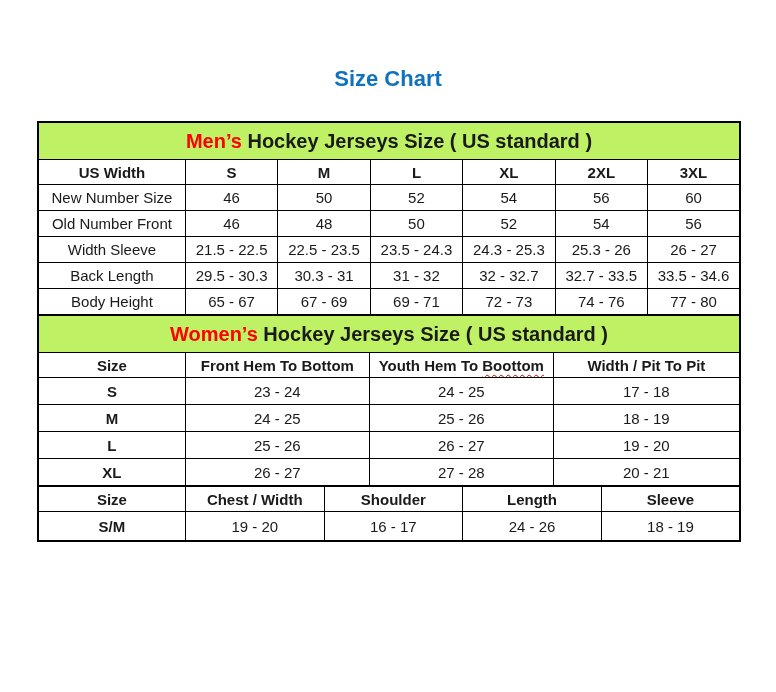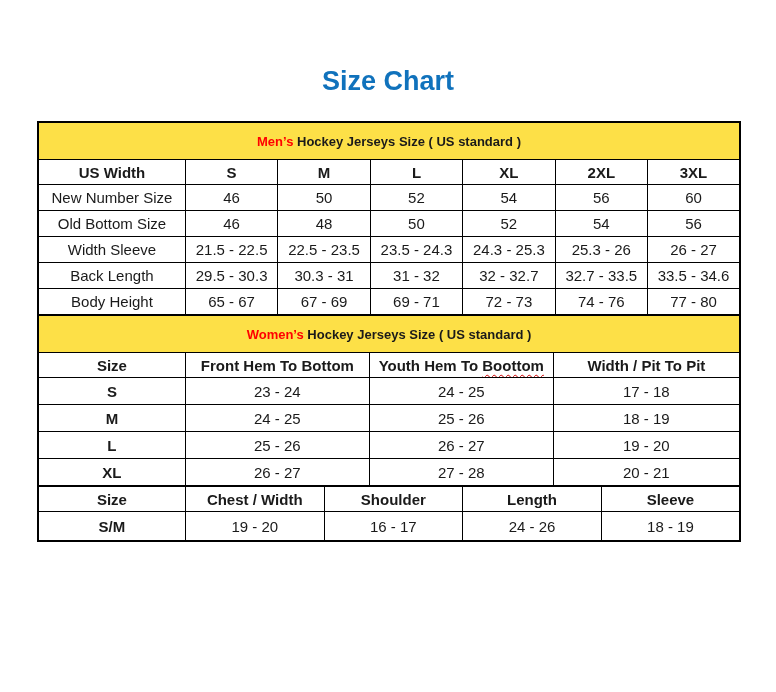--- a/index.html
+++ b/index.html
@@ -16,21 +16,21 @@
     background: #ffffff;
     overflow: hidden;
   }
   .page-title {
     position: absolute;
     top: 66px;
     left: 0;
     width: 776px;
     margin: 0;
     text-align: center;
-    font-size: 27px;
+    font-size: 22px;
     font-weight: bold;
     color: #1072BC;
     letter-spacing: 0px;
   }
   .chart-wrap {
     position: absolute;
     left: 37px;
     top: 121px;
     width: 704px;
   }
@@ -45,23 +45,23 @@
     border: 1.5px solid #000;
     text-align: center;
     vertical-align: middle;
     padding: 0 2px;
     font-size: 15px;
     font-weight: normal;
     overflow: hidden;
     white-space: nowrap;
   }
   tr.band-row td {
-    background: #fde047;
+    background: #bef264;
     height: 36px;
-    font-size: 13px;
+    font-size: 20px;
     font-weight: bold;
   }
   .hl { color: #FF0000; }
   tr.head-row th {
     font-weight: bold;
     height: 24px;
   }
   tr.men-row td    { height: 25px; }
   tr.women-row td  { height: 26px; }
   tr.youth-row td  { height: 28px; }
@@ -116,21 +116,21 @@
       <tr class="men-row">
         <td>New Number Size</td>
         <td>46</td>
         <td>50</td>
         <td>52</td>
         <td>54</td>
         <td>56</td>
         <td>60</td>
       </tr>
       <tr class="men-row">
-        <td>Old Bottom Size</td>
+        <td>Old Number Front</td>
         <td>46</td>
         <td>48</td>
         <td>50</td>
         <td>52</td>
         <td>54</td>
         <td>56</td>
       </tr>
       <tr class="men-row">
         <td>Width Sleeve</td>
         <td>21.5 - 22.5</td>

